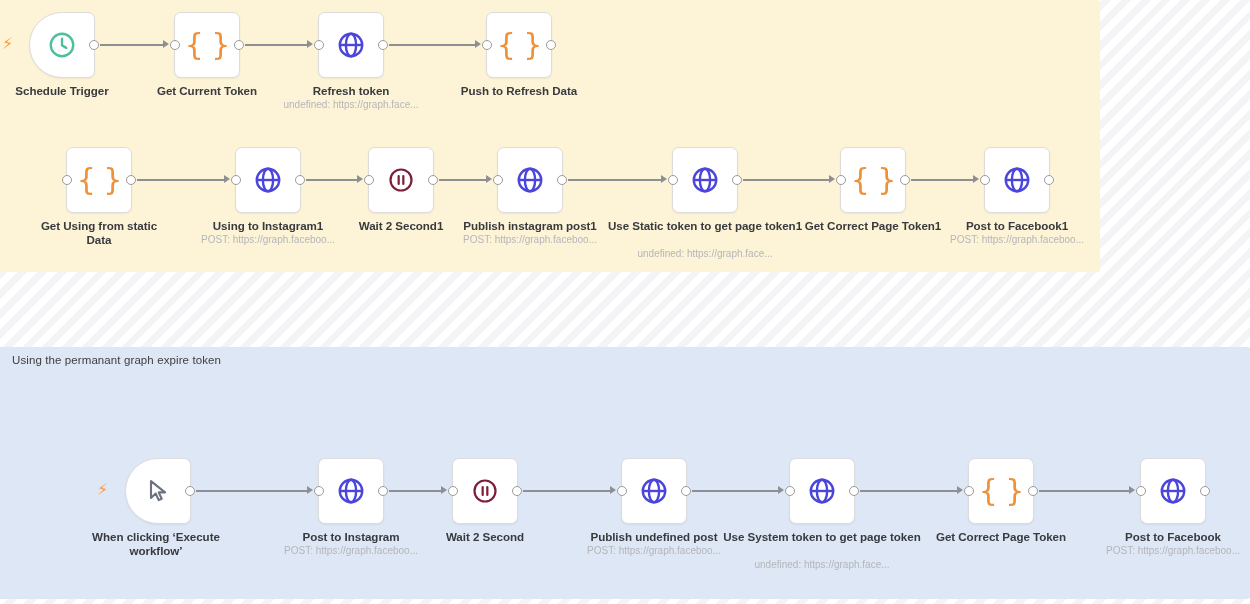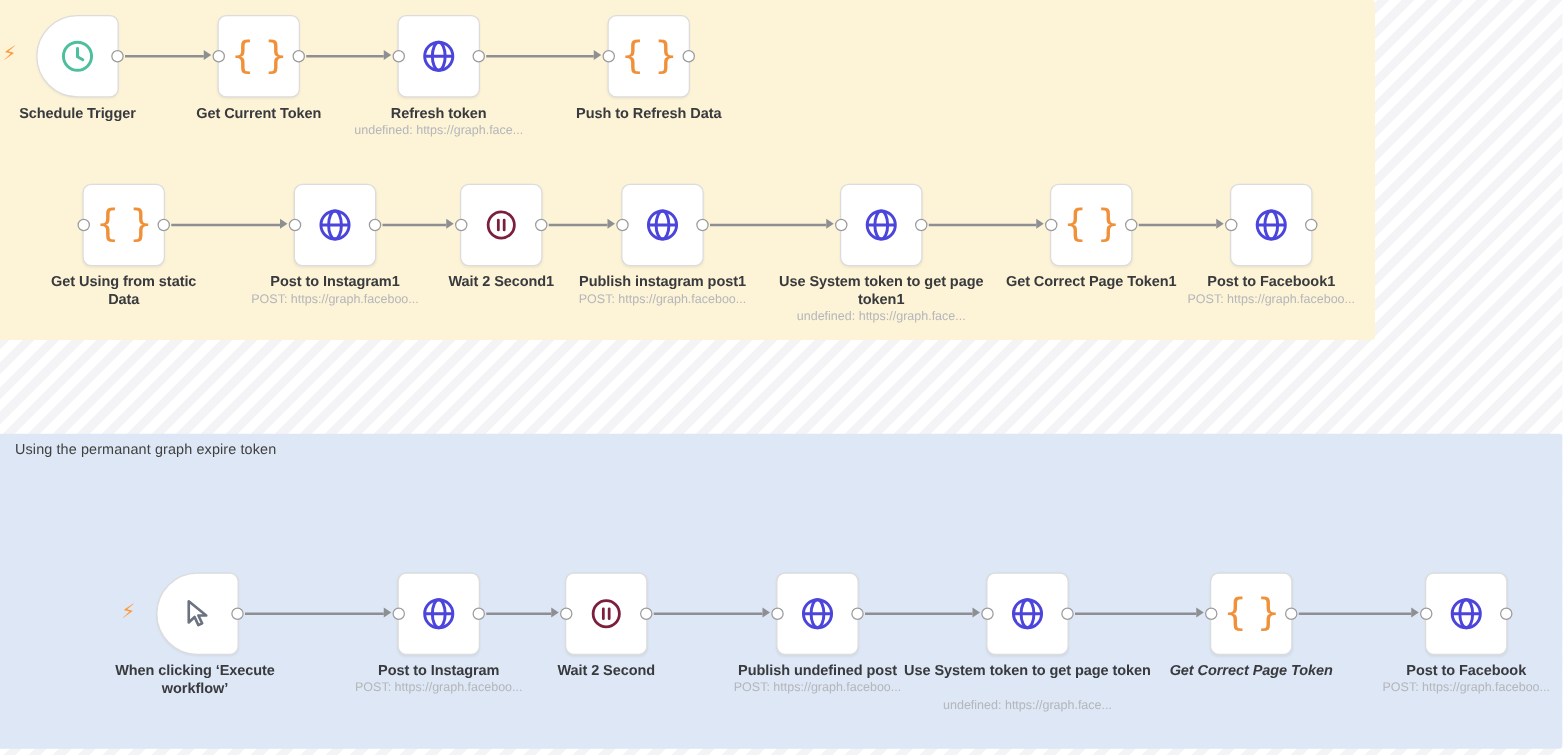--- a/index.html
+++ b/index.html
@@ -192,21 +192,21 @@
   <span>
     <svg class="icon" width="30" height="30" viewBox="0 0 24 24" fill="none" stroke="#4b45db" stroke-width="1.9">
       <circle cx="12" cy="12" r="9"></circle>
         <ellipse cx="12" cy="12" rx="4.1" ry="9"></ellipse>
         <path d="M3 12h18"></path>
     </svg>
   </span>
   <span class="dot in"></span>
   <span class="dot out"></span>
 </div>
-<div class="nlabel" style="left:268px;top:219px;">Post to Instagram1</div>
+<div class="nlabel" style="left:268px;top:219px;">Using to Instagram1</div>
 <div class="nsub" style="left:268px;top:234px;">POST: https://graph.faceboo...</div>
 
 <div class="node" style="left:368px;top:147px;">
   <span>
     <svg class="icon" width="28" height="28" viewBox="0 0 24 24" fill="none" stroke="#7b1f3a" stroke-width="1.9">
       <circle cx="12" cy="12" r="9"></circle>
         <path d="M10 8.6v6.8M14 8.6v6.8" stroke-linecap="round"></path>
     </svg>
   </span>
   <span class="dot in"></span>
@@ -232,21 +232,21 @@
   <span>
     <svg class="icon" width="30" height="30" viewBox="0 0 24 24" fill="none" stroke="#4b45db" stroke-width="1.9">
       <circle cx="12" cy="12" r="9"></circle>
         <ellipse cx="12" cy="12" rx="4.1" ry="9"></ellipse>
         <path d="M3 12h18"></path>
     </svg>
   </span>
   <span class="dot in"></span>
   <span class="dot out"></span>
 </div>
-<div class="nlabel wide" style="left:705px;top:219px;">Use System token to get page token1</div>
+<div class="nlabel wide" style="left:705px;top:219px;">Use Static token to get page token1</div>
 <div class="nsub" style="left:705px;top:248px;">undefined: https://graph.face...</div>
 
 <div class="node" style="left:840px;top:147px;">
   <span class="code-brace">{&nbsp;}</span>
   <span class="dot in"></span>
   <span class="dot out"></span>
 </div>
 <div class="nlabel" style="left:873px;top:219px;">Get Correct Page Token1</div>
 
 <div class="node" style="left:984px;top:147px;">
@@ -326,21 +326,21 @@
   <span class="dot out"></span>
 </div>
 <div class="nlabel wide" style="left:822px;top:530px;">Use System token to get page token</div>
 <div class="nsub" style="left:822px;top:559px;">undefined: https://graph.face...</div>
 
 <div class="node" style="left:968px;top:458px;">
   <span class="code-brace">{&nbsp;}</span>
   <span class="dot in"></span>
   <span class="dot out"></span>
 </div>
-<div class="nlabel" style="left:1001px;top:530px;font-style:italic;">Get Correct Page Token</div>
+<div class="nlabel" style="left:1001px;top:530px;">Get Correct Page Token</div>
 
 <div class="node" style="left:1140px;top:458px;">
   <span>
     <svg class="icon" width="30" height="30" viewBox="0 0 24 24" fill="none" stroke="#4b45db" stroke-width="1.9">
       <circle cx="12" cy="12" r="9"></circle>
         <ellipse cx="12" cy="12" rx="4.1" ry="9"></ellipse>
         <path d="M3 12h18"></path>
     </svg>
   </span>
   <span class="dot in"></span>

